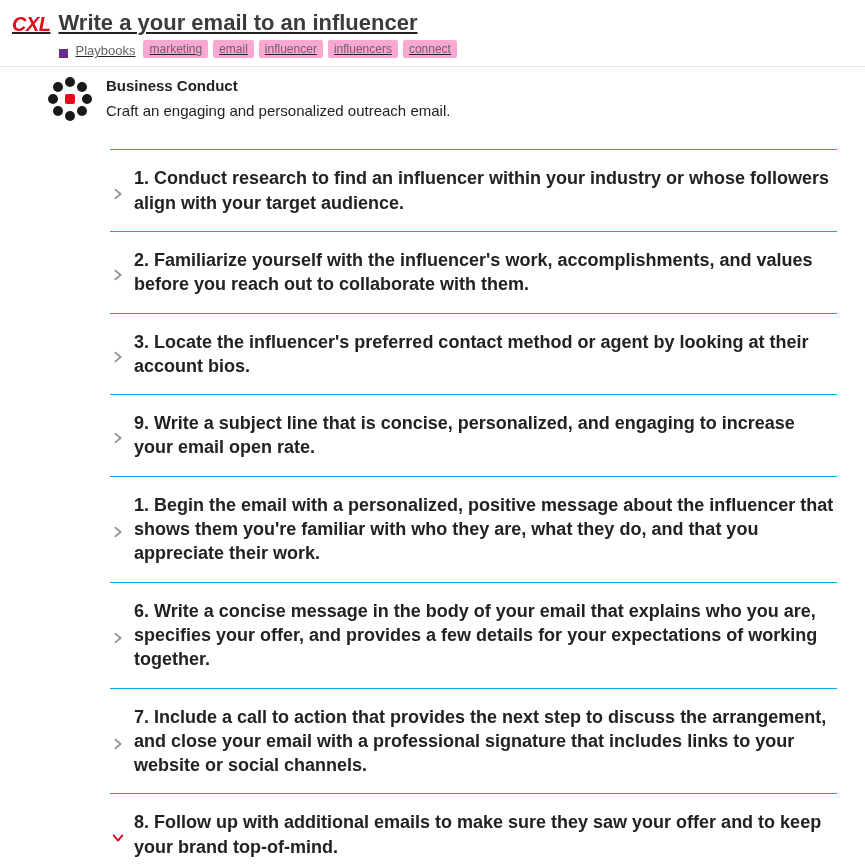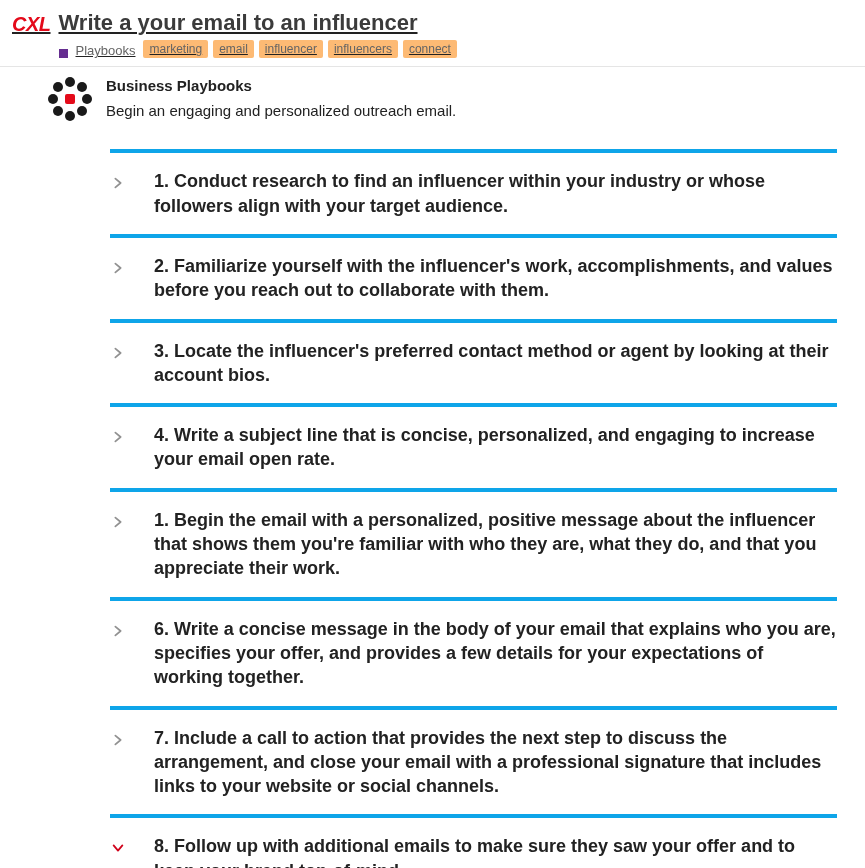--- a/index.html
+++ b/index.html
@@ -43,21 +43,21 @@
     }
     .cat-square {
       width: 9px;
       height: 9px;
       background: #652d90;
       display: inline-block;
     }
     .cat-name { color: #646464; }
     .tags { display: flex; gap: 5px; }
     .tag {
-      background: #fdba74;
+      background: #f9a8d4;
       color: #646464;
       padding: 2px 6px;
       font-size: 12px;
       border-radius: 2px;
     }
     .content {
       margin-left: 48px;
       padding-right: 28px;
     }
     .author-block {
@@ -101,24 +101,24 @@
     .benefits-desc {
       font-size: 15px;
       color: #222;
     }
     .steps {
       margin-top: 10px;
       margin-left: 62px;
     }
     .step {
       display: flex;
-      align-items: flex-start;
-      gap: 28px;
+      align-items: center;
+      gap: 8px;
       padding: 16px 0;
-      border-top: 4px solid #0ea5e9;
+      border-top: 1px solid #0ea5e9;
     }
     .step:last-child .step-text { margin-bottom: 0; }
     .chev {
       flex: 0 0 16px;
       width: 16px;
       height: 16px;
       margin-top: 6px;
       display: flex;
       align-items: center;
       justify-content: center;
@@ -160,22 +160,22 @@
       <span class="node n1"></span>
         <span class="node n2"></span>
       <span class="node n3"></span>
         <span class="node n4"></span>
       <span class="node n5"></span>
         <span class="node n6"></span>
       <span class="node n7"></span>
         <span class="node n8"></span>
     </div>
     <div class="author-text">
-      <div class="benefits-title">Business Playbooks</div>
-      <div class="benefits-desc">Begin an engaging and personalized outreach email.</div>
+      <div class="benefits-title">Business Conduct</div>
+      <div class="benefits-desc">Craft an engaging and personalized outreach email.</div>
     </div>
   </div>
 
   <div class="steps">
       <div class="step">
         <span class="chev">
           <svg width="14" height="14" viewBox="0 0 16 16">
             <path d="M5 3 L11 8 L5 13" fill="none" stroke="#919191" stroke-width="2" stroke-linecap="round" stroke-linejoin="round"></path>
           </svg>
         </span>
@@ -196,21 +196,21 @@
           </svg>
         </span>
         <div class="step-text">3. Locate the influencer's preferred contact method or agent by looking at their account bios.</div>
       </div>
       <div class="step">
         <span class="chev">
           <svg width="14" height="14" viewBox="0 0 16 16">
             <path d="M5 3 L11 8 L5 13" fill="none" stroke="#919191" stroke-width="2" stroke-linecap="round" stroke-linejoin="round"></path>
           </svg>
         </span>
-        <div class="step-text">4. Write a subject line that is concise, personalized, and engaging to increase your email open rate.</div>
+        <div class="step-text">9. Write a subject line that is concise, personalized, and engaging to increase your email open rate.</div>
       </div>
       <div class="step">
         <span class="chev">
           <svg width="14" height="14" viewBox="0 0 16 16">
             <path d="M5 3 L11 8 L5 13" fill="none" stroke="#919191" stroke-width="2" stroke-linecap="round" stroke-linejoin="round"></path>
           </svg>
         </span>
         <div class="step-text">1. Begin the email with a personalized, positive message about the influencer that shows them you're familiar with who they are, what they do, and that you appreciate their work.</div>
       </div>
       <div class="step">

